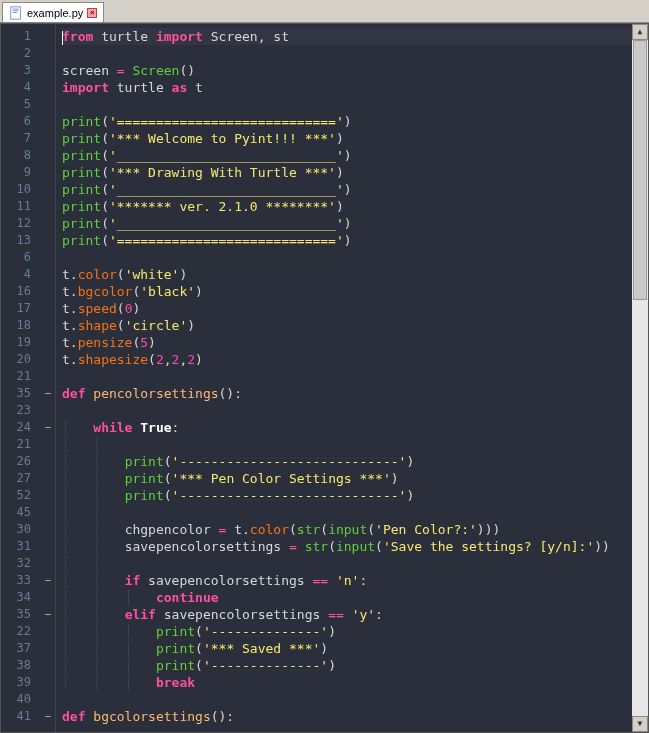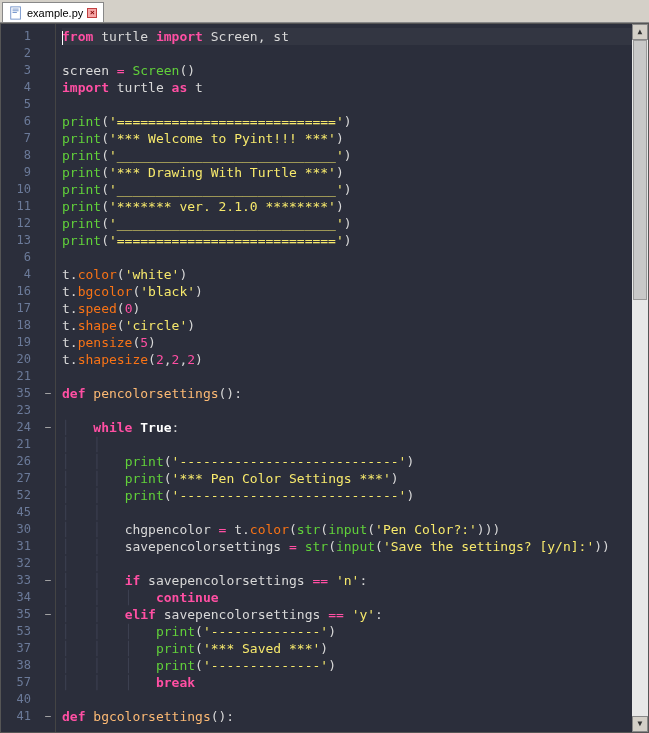--- a/index.html
+++ b/index.html
@@ -188,24 +188,24 @@
       <div>26</div>
       <div>27</div>
       <div>52</div>
       <div>45</div>
       <div>30</div>
       <div>31</div>
       <div>32</div>
       <div>33</div>
       <div>34</div>
       <div>35</div>
-      <div>53</div>
+      <div>22</div>
       <div>37</div>
       <div>38</div>
-      <div>57</div>
+      <div>39</div>
       <div>40</div>
       <div>41</div>
     </div>
   <div class="fold-col" id="foldcol">
       <span class="fold-marker"></span>
       <span class="fold-marker"></span>
       <span class="fold-marker"></span>
       <span class="fold-marker"></span>
       <span class="fold-marker"></span>
       <span class="fold-marker"></span>

